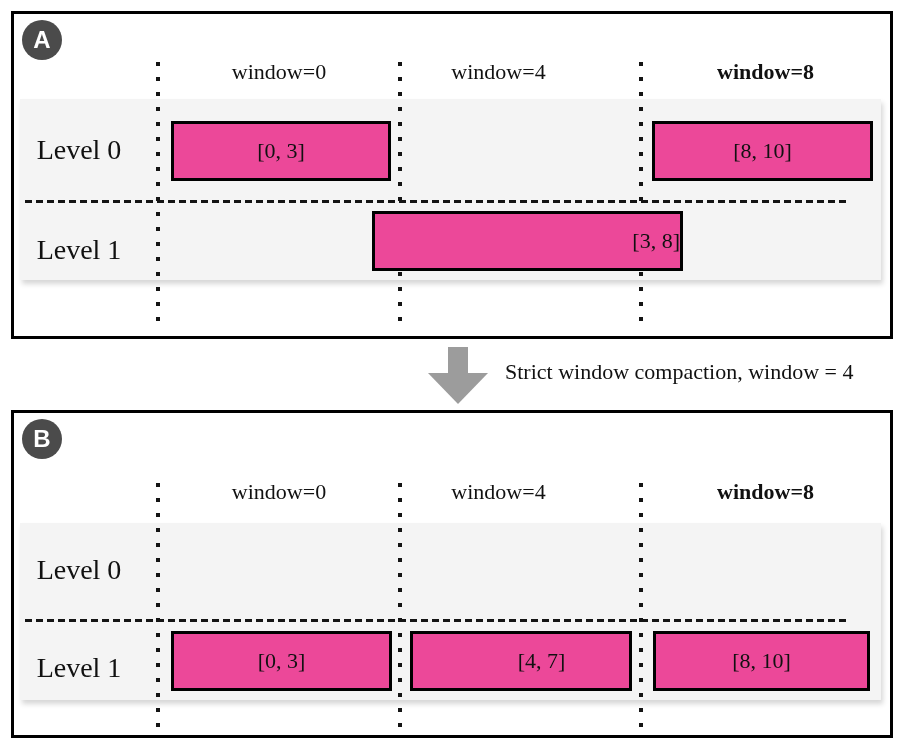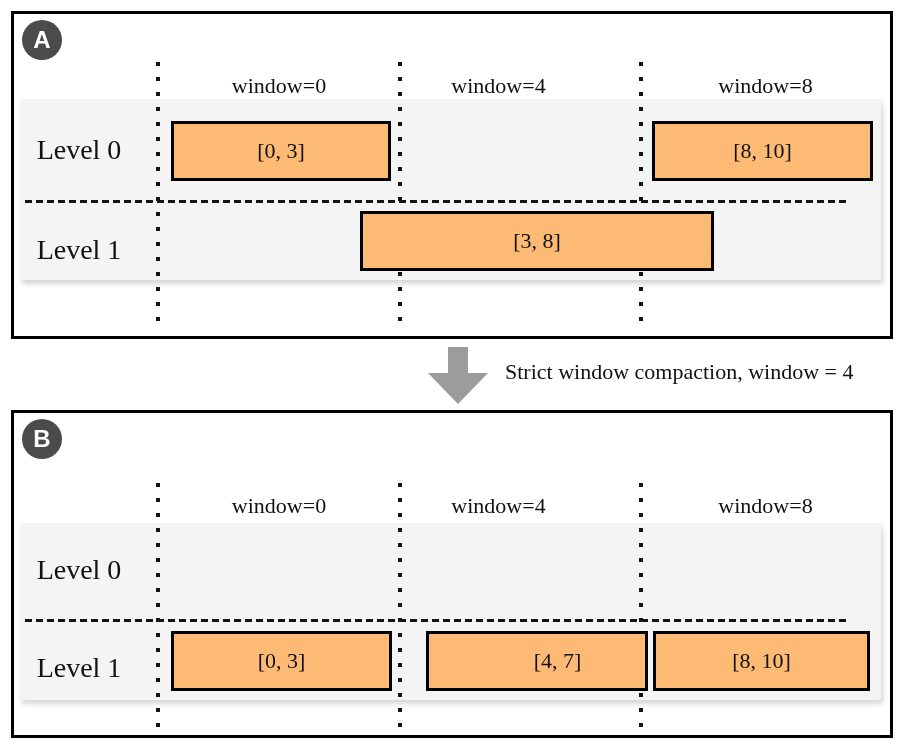--- a/index.html
+++ b/index.html
@@ -58,53 +58,53 @@
   .hdash {
     position: absolute; left: 11px; width: 825px; height: 3px; z-index: 2;
     background: repeating-linear-gradient(90deg, #141414 0 7px, transparent 7px 11px);
   }
   .panel-a .hdash { top: 186px; }
   .panel-b .hdash { top: 206px; }
 
   
   .wlabel {
     position: absolute; height: 28px; line-height: 28px;
-    text-align: center; font-size: 22px; z-index: 3; margin-top: 14px;
+    text-align: center; font-size: 22px; z-index: 3;
   }
   .panel-a .wlabel { top: 44px; }
   .panel-b .wlabel { top: 65px; }
   .wl1 { left: 144px; width: 242px; }
   .wl2 { left: 364px; width: 241px; }
-  .wl3 { left: 627px; width: 249px; }
+  .wl3 { left: 627px; width: 249px; font-weight: bold; }
 
   
   .lvl {
     position: absolute; left: 10px; width: 110px;
     height: 28px; line-height: 28px;
     text-align: center; font-size: 28px; z-index: 3;
   }
   .panel-a .lvl0 { top: 122px; }
   .panel-a .lvl1 { top: 222px; }
   .panel-b .lvl0 { top: 143px; }
   .panel-b .lvl1 { top: 241px; }
 
   
   .ibox {
     position: absolute; height: 60px;
-    background: #fdba74;
+    background: #ec4899;
     border: 3px solid #000000;
     box-sizing: border-box;
     line-height: 54px; text-align: center; font-size: 22px;
     z-index: 4;
   }
   .box-a1 { left: 157px; top: 107px; width: 220px; }
   .box-a2 { left: 638px; top: 107px; width: 221px; }
-  .box-a3 { left: 346px; top: 197px; width: 354px; }
+  .box-a3 { left: 358px; top: 197px; width: 311px; text-align: right; }
   .box-b1 { left: 157px; top: 218px; width: 221px; }
-  .box-b2 { left: 412px; top: 218px; width: 222px; padding-left: 41px; }
+  .box-b2 { left: 396px; top: 218px; width: 222px; padding-left: 41px; }
   .box-b3 { left: 639px; top: 218px; width: 217px; }
 
   
   .transition { position: absolute; left: 0; top: 339px; width: 774px; height: 71px; }
   .arrow-shaft {
     position: absolute; left: 448px; top: 8px; width: 20px; height: 26px;
     background: #9c9c9c;
   }
   .arrow-head {
     position: absolute; left: 428px; top: 34px;

